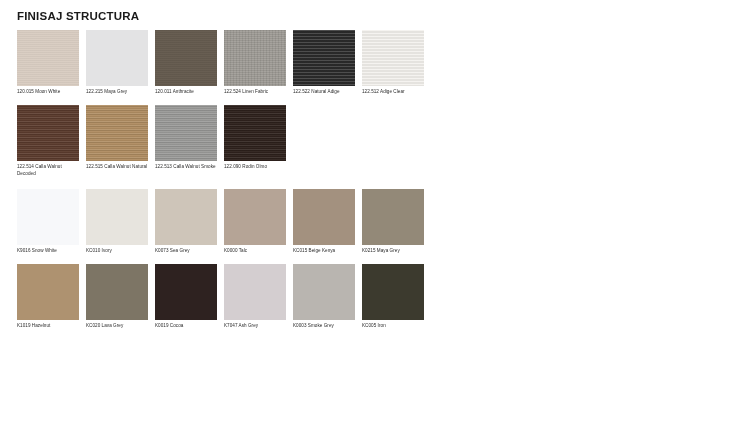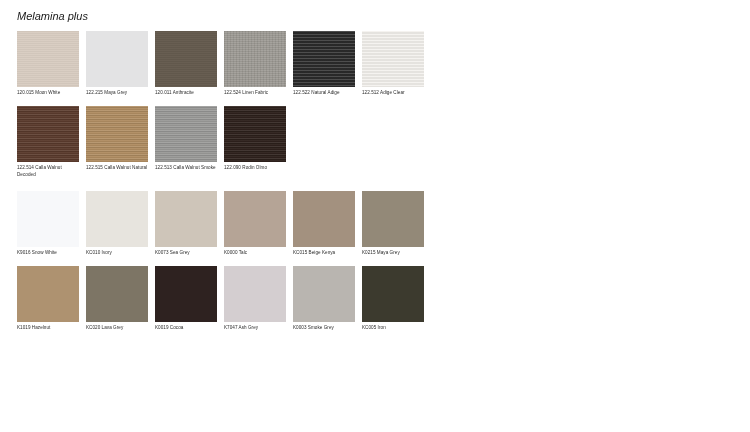--- a/index.html
+++ b/index.html
@@ -112,23 +112,23 @@
     width: 62px;
     word-wrap: break-word;
     letter-spacing: 0.05px;
   }
 </style>
 </head>
 <body>
 
 <div class="page">
 
+  <h1 class="doc-title">FINISAJ STRUCTURA</h1>
 
   <div class="section">
-    <h2 class="section-title">Melamina plus</h2>
 
     <div class="swatch-row">
       <div class="swatch-cell">
         <div class="swatch" style="background-color: rgb(217, 205, 194);">
             <span class="grain grain-subtle"></span>
           </div>
         <div class="swatch-label">120.015 Moon White</div>
       </div>
       <div class="swatch-cell">
         <div class="swatch" style="background-color: rgb(227, 227, 228);">

